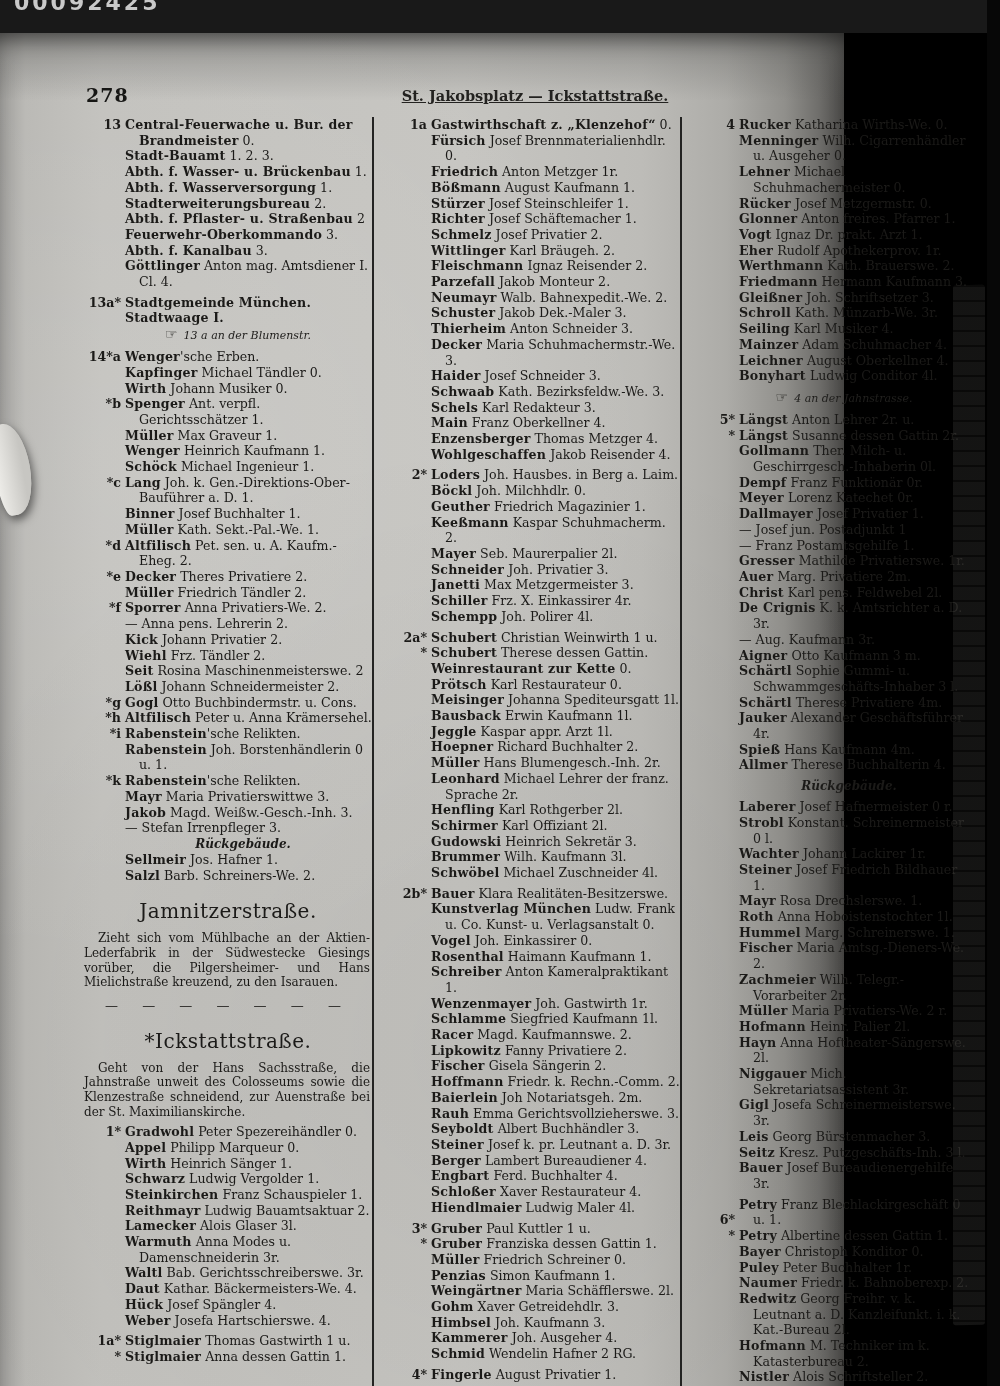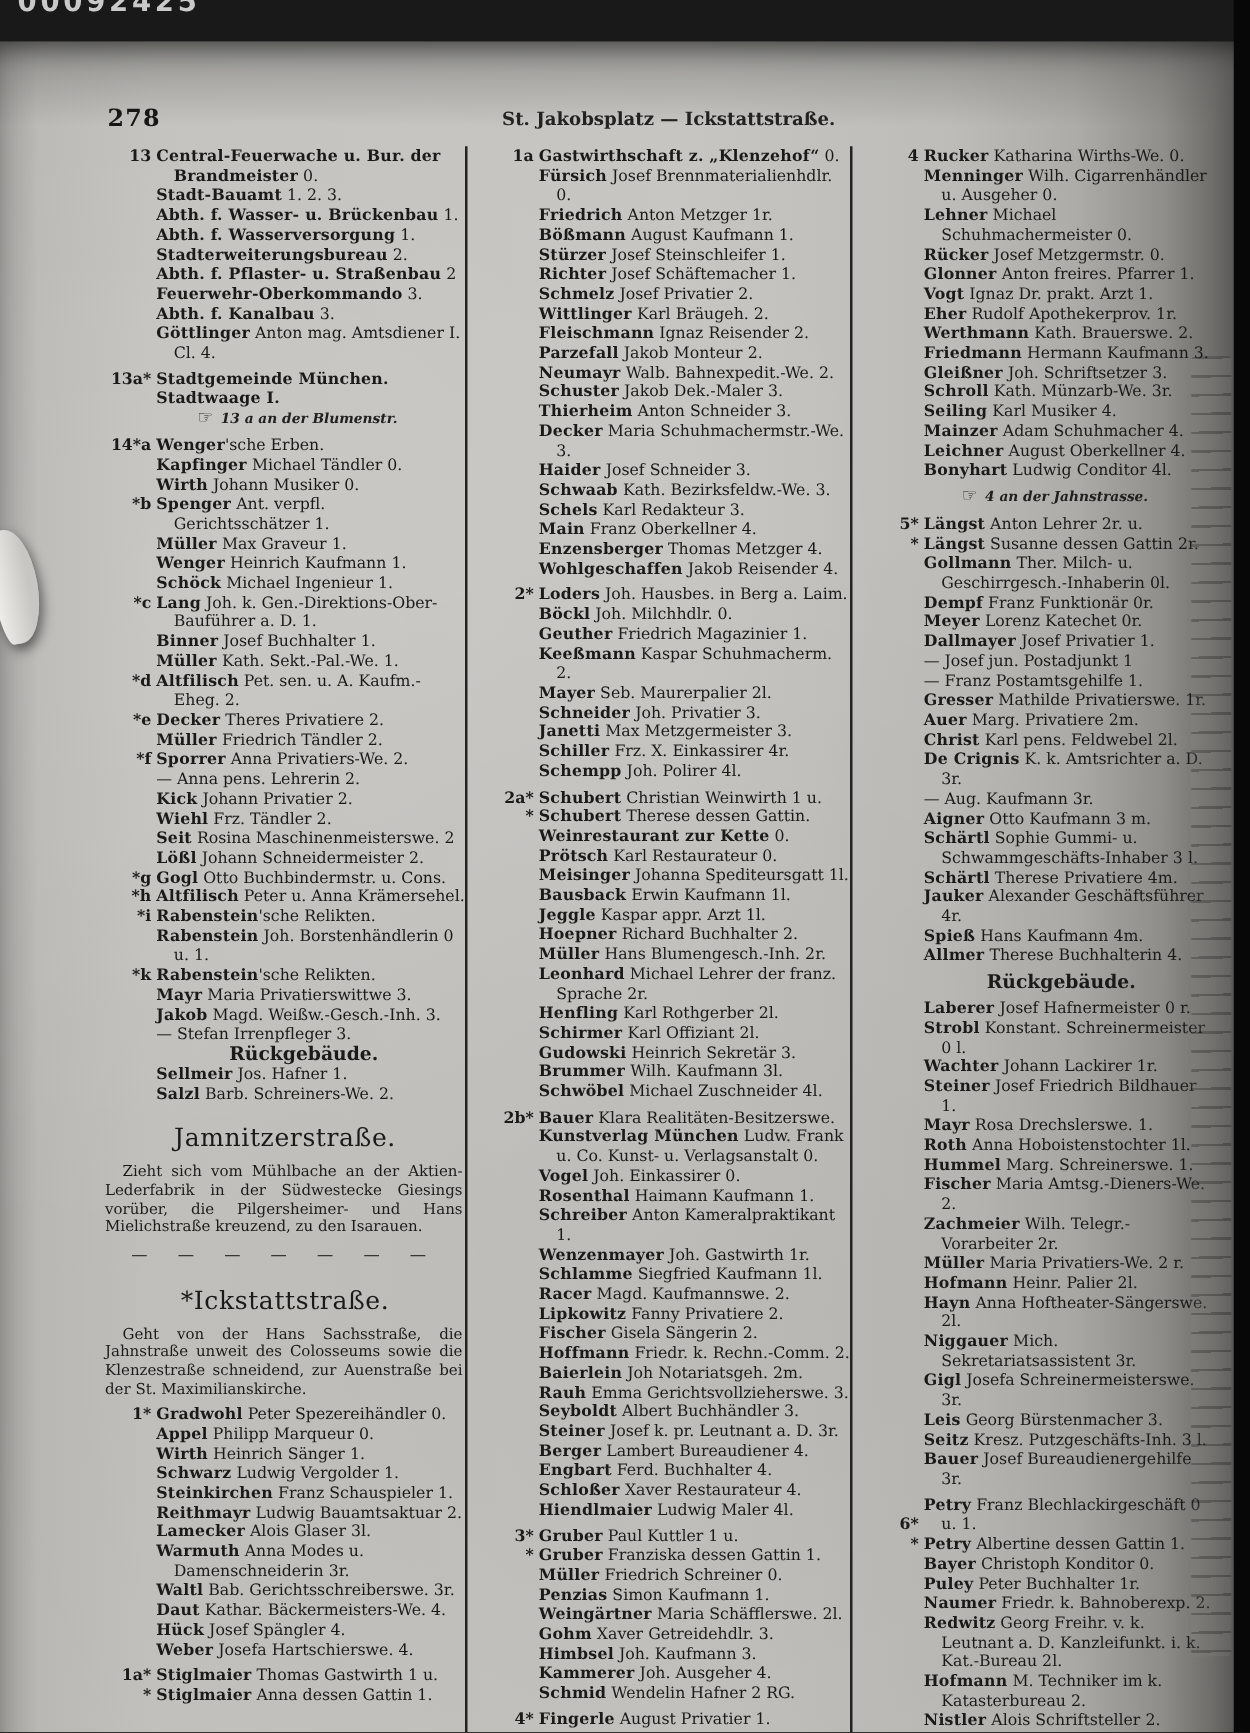--- a/index.html
+++ b/index.html
@@ -6,54 +6,54 @@
   body{width:1000px;height:1386px;position:relative;overflow:hidden;
        font-family:"DejaVu Serif","Liberation Serif",serif;}
 
   
   .scan-bar{position:absolute;top:0;left:0;width:100%;height:33px;background:#191919;overflow:hidden;z-index:5;}
   .scan-id{position:absolute;top:-10px;left:14px;color:#c9c9c9;
            font-family:"DejaVu Sans","Liberation Sans",sans-serif;
            font-size:22px;letter-spacing:3px;font-weight:bold;}
 
   
-  .sheet{position:absolute;top:33px;left:0;width:1000px;height:1353px;
+  .sheet{position:absolute;top:33px;left:0;width:844px;height:1353px;
      background:
        linear-gradient(180deg,rgba(90,90,88,.45) 0,rgba(190,190,186,0) 5%),
        radial-gradient(circle at 18% 32%,rgba(255,255,255,.10),transparent 45%),
        radial-gradient(circle at 60% 75%,rgba(0,0,0,.05),transparent 55%),
        linear-gradient(90deg,#9d9c99 0,#b9b8b4 3%,#c2c1bd 12%,#c6c5c1 55%,#bdbcb8 76%,#adacA8 86%,#908f8b 93%,#6f6e6b 97%,#4a4947 100%);
      box-shadow:inset 0 16px 22px -12px rgba(0,0,0,.6);}
 
   .right-strip{position:absolute;top:0;right:0;width:13px;height:1386px;background:#070707;z-index:6;}
   .adjacent{position:absolute;top:285px;right:15px;width:32px;height:1040px;z-index:4;
      background:repeating-linear-gradient(180deg,rgba(35,34,32,.38) 0 2px,rgba(150,149,144,.18) 2px 15px);
      transform:skewY(-1.2deg);opacity:.75;border-radius:3px;}
   .tab-artifact{position:absolute;left:-6px;top:390px;width:36px;height:92px;z-index:4;
      background:linear-gradient(90deg,#f0efeb,#c7c6c2 80%);
      border-radius:10px 20px 20px 10px/50% 50% 50% 50%;
      box-shadow:2px 5px 9px rgba(0,0,0,.5);transform:rotate(-10deg);}
 
   .pagenum{position:absolute;left:86px;top:51px;font-size:19px;font-weight:bold;letter-spacing:1px;color:#161614;z-index:2;}
   .runhead{position:absolute;left:340px;top:54px;width:390px;text-align:center;
-           font-size:14.5px;font-weight:bold;color:#232220;z-index:2;}
+           font-size:14.5px;font-weight:bold;color:#232220;z-index:2;text-decoration:underline;}
 
   .cols{position:absolute;left:84px;top:84px;display:flex;align-items:stretch;z-index:2;color:#1b1a18;}
   .col{box-sizing:content-box;}
   .col-1{width:288px;}
   .col-2{width:290px;border-left:2px solid #232322;padding-left:16px;}
   .col-3{width:272px;border-left:2px solid #232322;padding-left:16px;}
 
   .e{display:flex;font-size:12.6px;line-height:15.7px;}
   .e .n{flex:0 0 37px;text-align:right;padding-right:4px;font-weight:bold;white-space:nowrap;}
   .e .t{flex:1;padding-left:14px;text-indent:-14px;}
   .e .t b{font-weight:bold;letter-spacing:.2px;}
 
-  .c{text-align:center;font-weight:bold;font-size:15px;line-height:16px;padding-left:30px;}
-  .h{text-align:center;font-size:11px;font-style:italic;font-weight:bold;line-height:17px;padding-left:20px;color:#21201e;}
+  .c{text-align:center;font-weight:bold;font-size:12px;line-height:16px;padding-left:30px;font-style:italic;}
+  .h{text-align:center;font-size:11px;font-style:italic;font-weight:normal;line-height:17px;padding-left:20px;color:#21201e;}
   .h .hand{font-style:normal;font-size:14px;font-family:"DejaVu Sans","Liberation Sans",sans-serif;margin-right:6px;}
   .s{text-align:center;font-weight:normal;font-size:20px;line-height:24px;margin:16px 0 8px;letter-spacing:.5px;}
   .d{font-size:12px;line-height:14.6px;text-align:justify;text-indent:14px;margin:0 2px 2px 0;}
   .x{text-align:center;letter-spacing:10px;font-size:13px;margin:8px 0 2px;white-space:nowrap;overflow:hidden;}
   .sp{margin-top:5px;align-items:flex-end;}
 </style>
 </head>
 <body>
 
 <div class="scan-bar">

